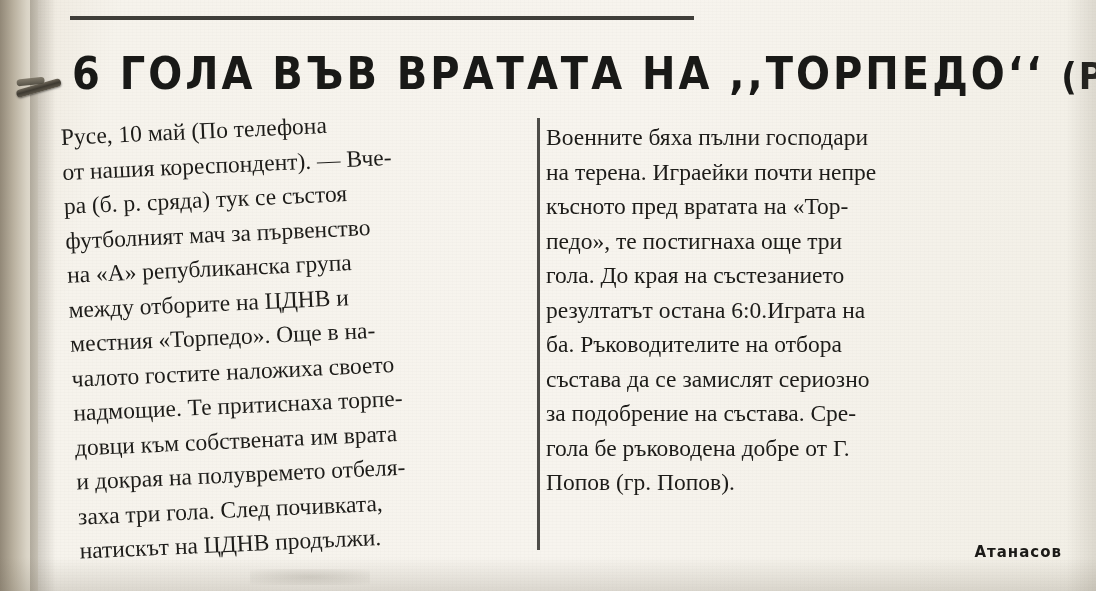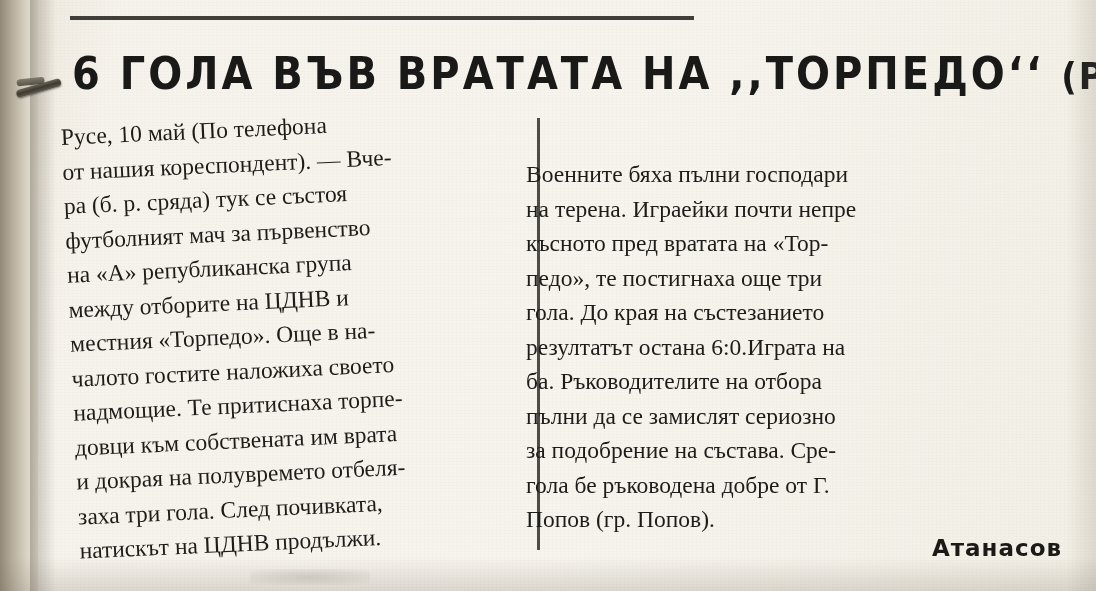--- a/index.html
+++ b/index.html
@@ -126,23 +126,22 @@
     text-align: justify;
     text-justify: inter-word;
   }
   .col-left {
     left: 14px;
     width: 466px;
     transform: rotate(-2.6deg);
     transform-origin: left top;
   }
   .col-right {
-    left: 480px;
+    left: 500px;
     width: 490px;
-    margin-top: 37px;
   }
   
   .jline {
     display: flex;
     justify-content: space-between;
     white-space: nowrap;
   }
   .jline.last {
     justify-content: flex-start;
   }
@@ -156,21 +155,21 @@
     background: #2f2e2a;
     opacity: 0.85;
   }
   
   .signature {
     position: absolute;
     right: 34px;
     bottom: 30px;
     font-family: "DejaVu Sans", sans-serif;
     font-weight: 700;
-    font-size: 23px;
+    font-size: 15px;
     letter-spacing: 1px;
     color: #1b1a17;
   }
   
   .bottom-edge {
     position: absolute;
     left: 0;
     bottom: 0;
     width: 1096px;
     height: 34px;
@@ -277,21 +276,21 @@
       <div class="jline">
         <span>гола. До края на състезанието</span>
       </div>
       <div class="jline">
         <span>резултатът остана 6:0.Играта на</span>
       </div>
       <div class="jline">
         <span>ба. Ръководителите на отбора</span>
       </div>
       <div class="jline">
-        <span>пълни да се замислят сериозно</span>
+        <span>състава да се замислят сериозно</span>
       </div>
       <div class="jline">
         <span>за подобрение на състава. Сре-</span>
       </div>
       <div class="jline">
         <span>гола бе ръководена добре от Г.</span>
       </div>
       <div class="jline last">
         <span>Попов (гр. Попов).</span>
       </div>

